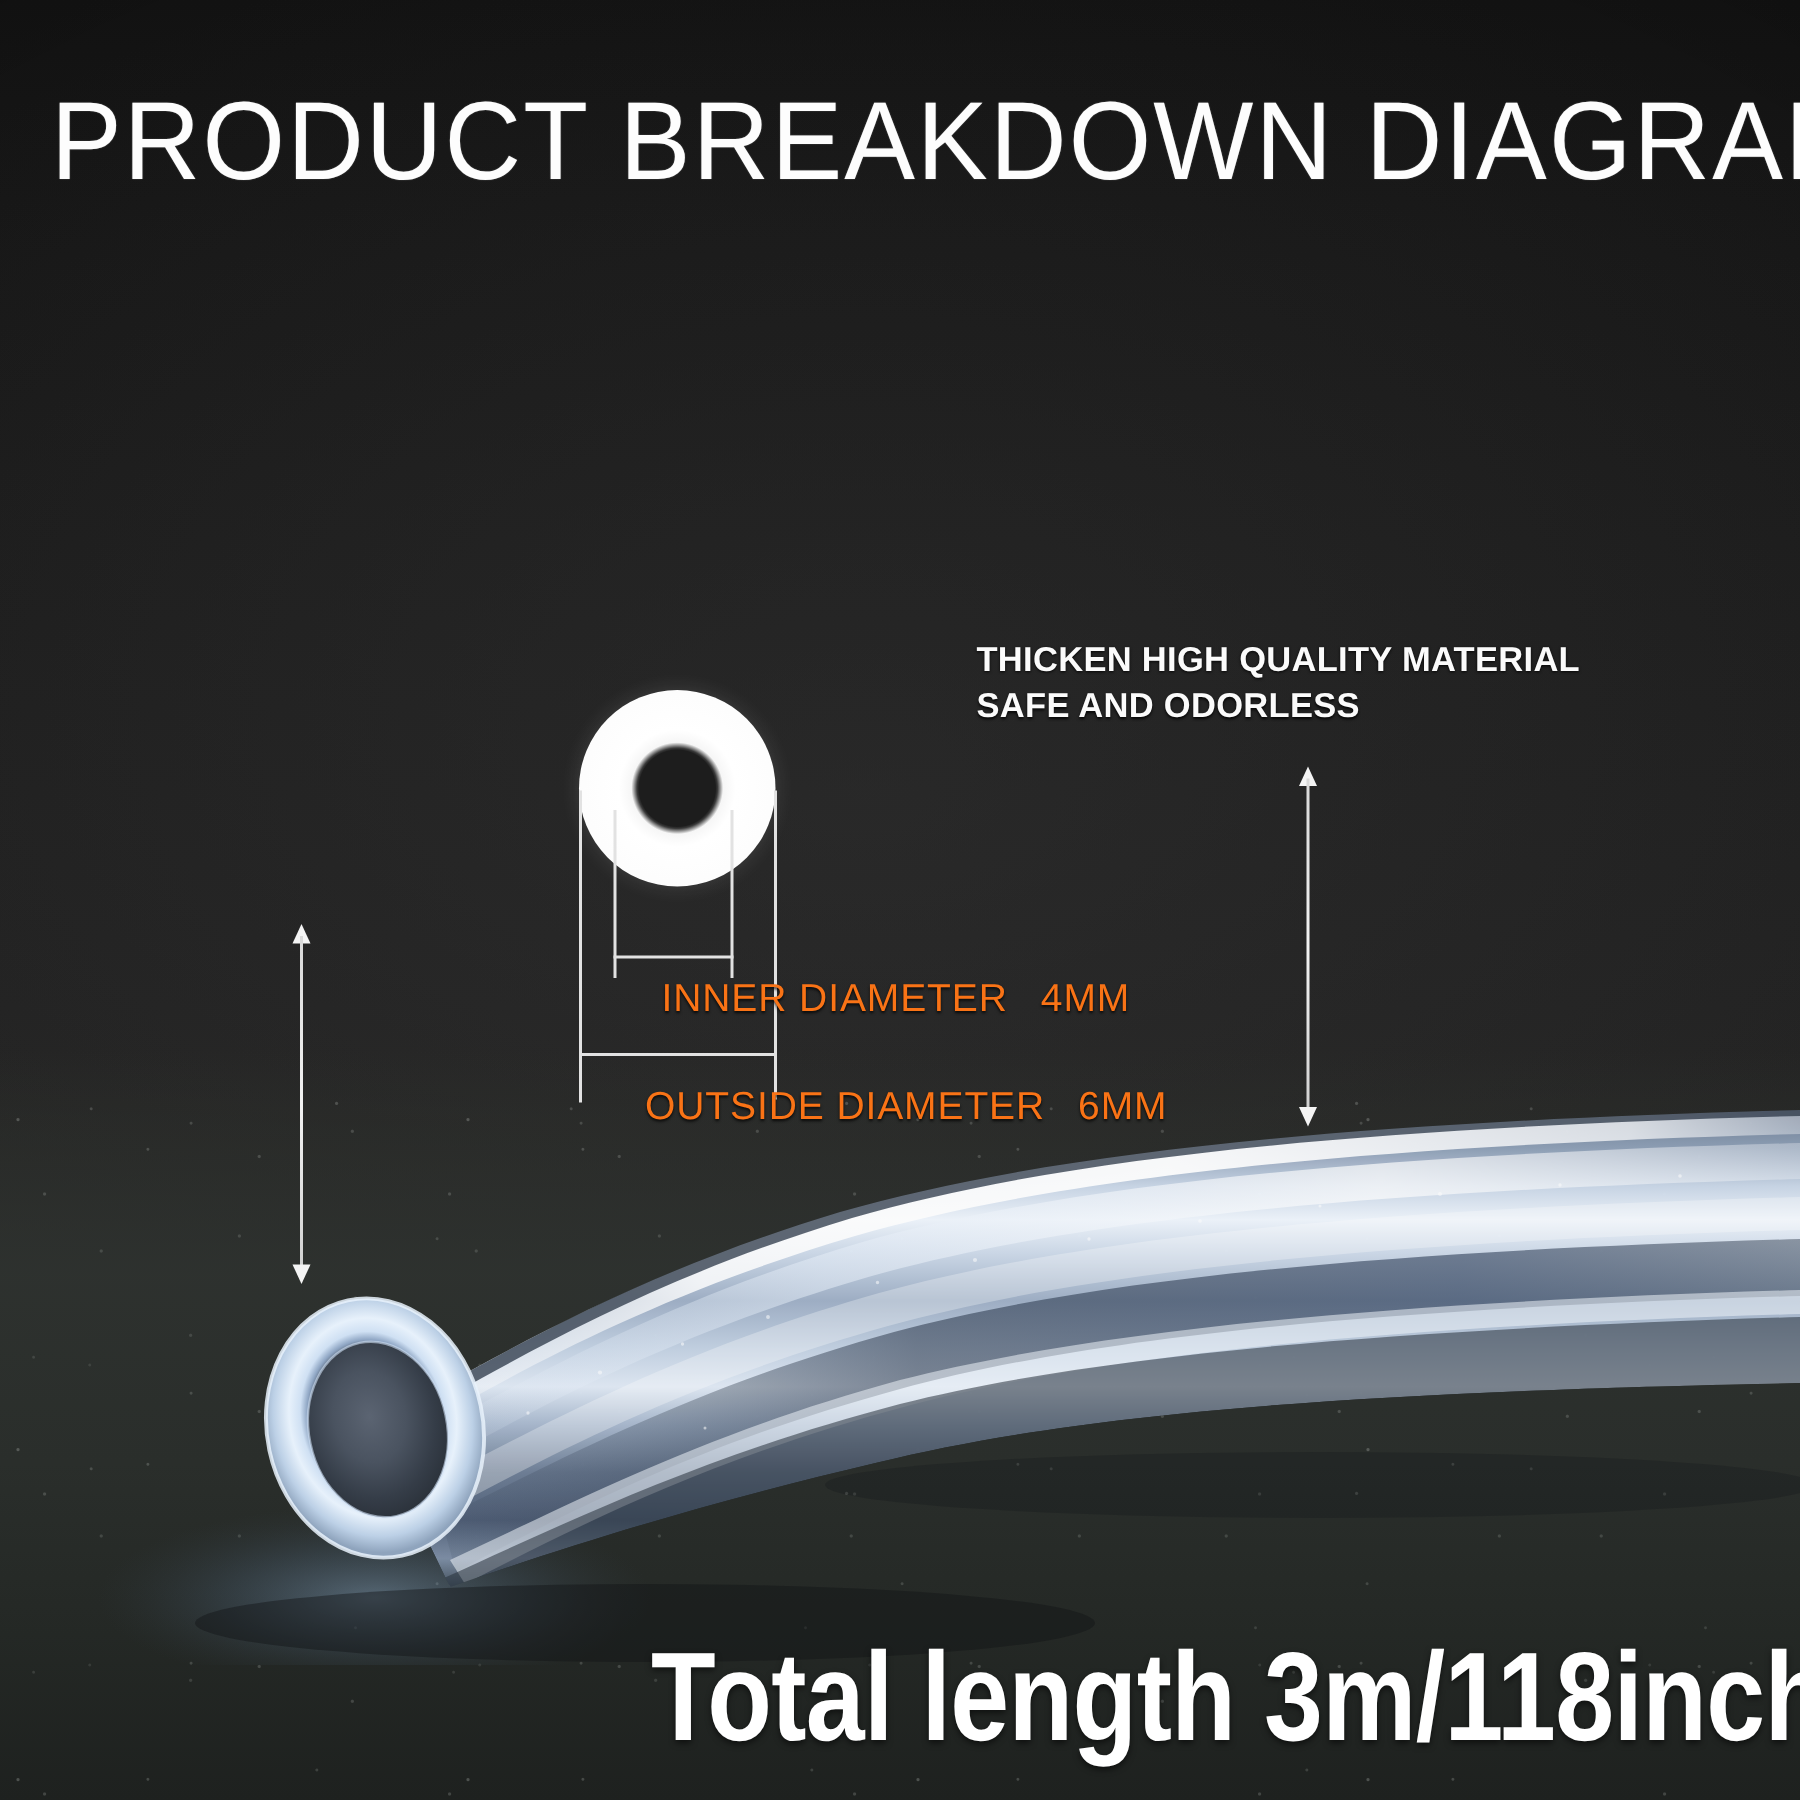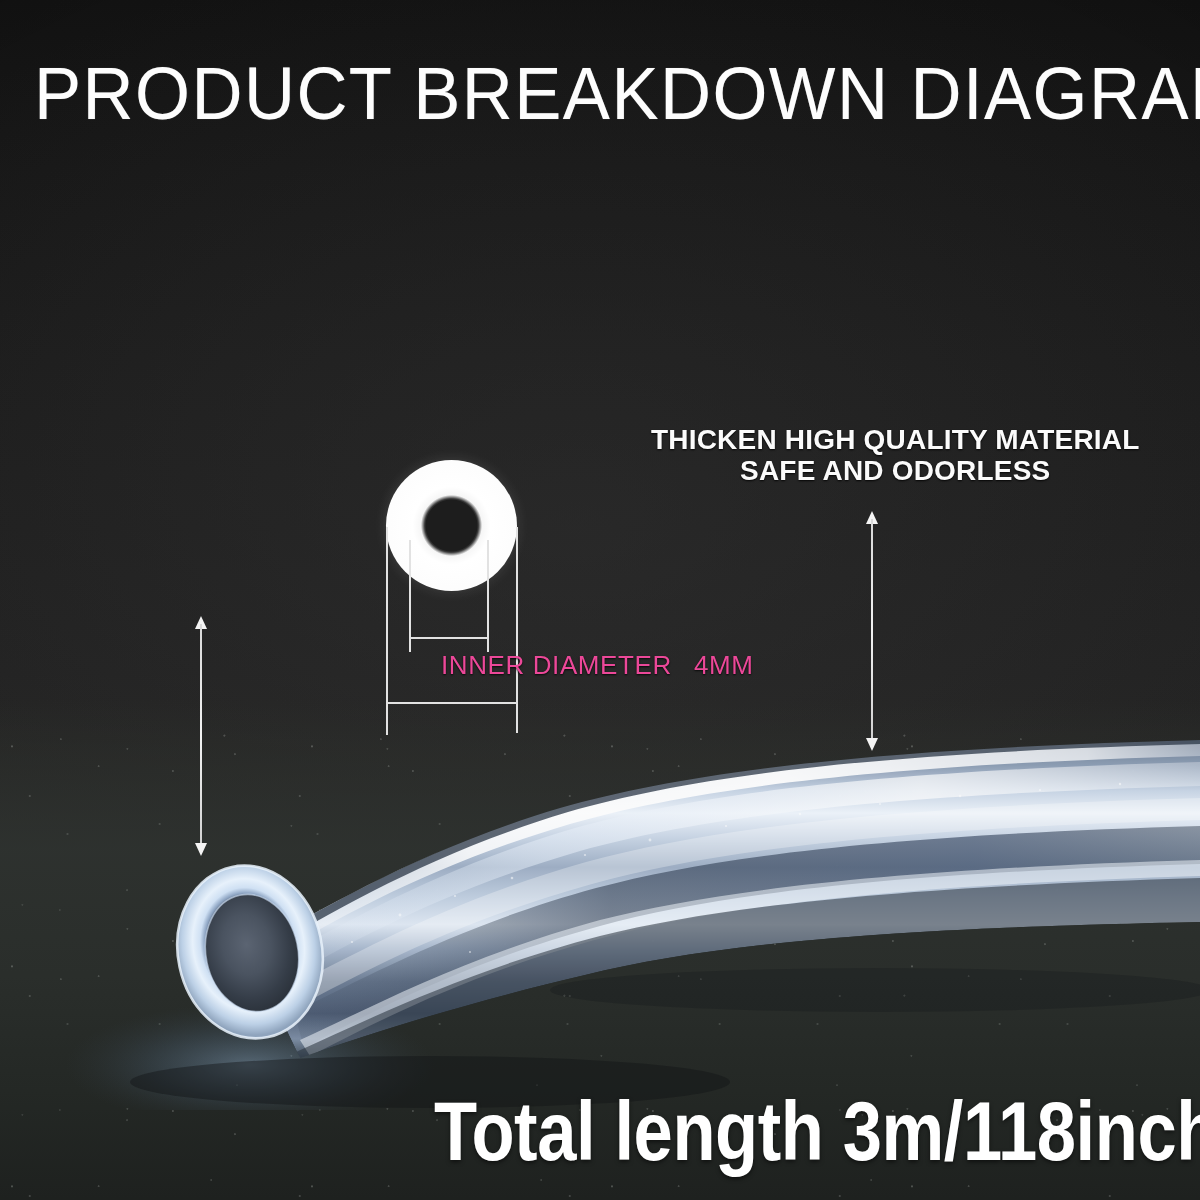--- a/index.html
+++ b/index.html
@@ -96,34 +96,34 @@
     transform-origin: left center;
     white-space: nowrap;
     text-shadow: 0 0 1px rgba(255,255,255,0.35);
   }
 
   
   .callout {
     position: absolute;
     color: #fbfbfb;
     font-weight: bold;
-    font-size: 28px;
+    font-size: 23px;
     line-height: 31px;
     letter-spacing: 0.2px;
     white-space: nowrap;
     text-shadow: 0 1px 2px rgba(0,0,0,0.85);
   }
   #callout-left { left: 30px; top: 528px; }
   #callout-right { left: 651px; top: 424px; }
-  #callout-right .line2 { display: block; text-align: center; }
+  #callout-right .line2 { display: block; }
 
   
   .dim-label {
     position: absolute;
-    color: #ec4899;
+    color: #f97316;
     font-weight: 400;
     font-size: 26px;
     letter-spacing: 0.6px;
     white-space: nowrap;
     text-shadow: 0 1px 2px rgba(0,0,0,0.8);
   }
   #label-inner { left: 441px; top: 650px; }
   #label-outside { left: 430px; top: 722px; }
   .dim-label .gap { display: inline-block; width: 22px; }
 
@@ -348,20 +348,23 @@
   <div class="dline v" style="left:487px; top:540px; height:112px;"></div>
   <div class="dline h" style="left:409px; top:637px; width:80px;"></div>
 
   <div class="dline v" style="left:386px; top:527px; height:208px;"></div>
   <div class="dline v" style="left:516px; top:527px; height:206px;"></div>
   <div class="dline h" style="left:386px; top:702px; width:132px;"></div>
 
   <div class="dim-label" id="label-inner">
     <span>INNER DIAMETER</span><span class="gap"></span><span>4MM</span>
   </div>
+  <div class="dim-label" id="label-outside">
+    <span>OUTSIDE DIAMETER</span><span class="gap"></span><span>6MM</span>
+  </div>
 
   <div class="dim-arrow" id="arrow-left">
     <div class="head up"></div>
     <div class="shaft"></div>
     <div class="head down"></div>
   </div>
   <div class="dim-arrow" id="arrow-right">
     <div class="head up"></div>
     <div class="shaft"></div>
     <div class="head down"></div>

